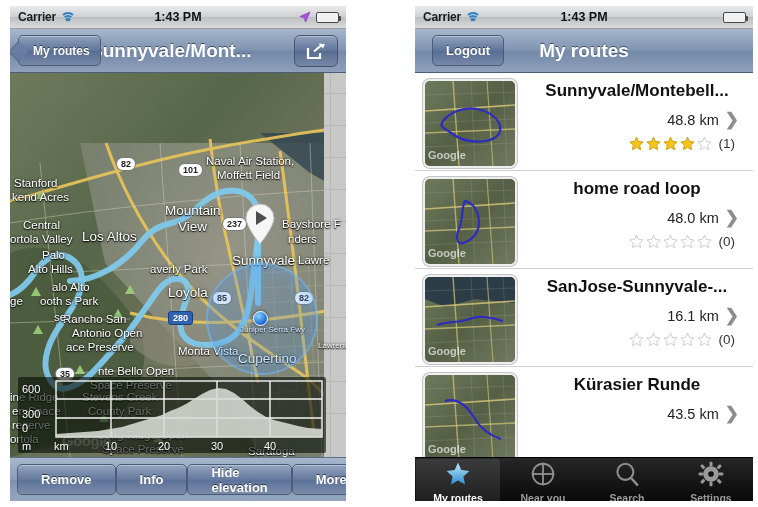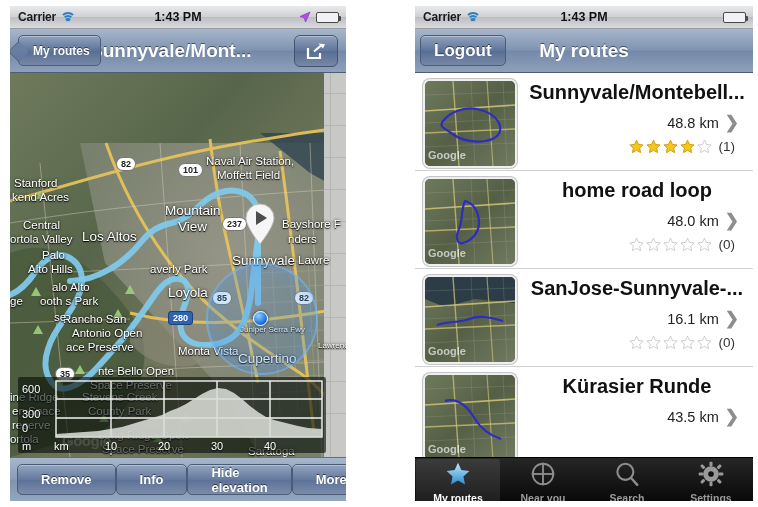--- a/index.html
+++ b/index.html
@@ -36,23 +36,23 @@
   .navtitle{position:absolute;left:0;right:0;text-align:center;font-size:19px;font-weight:bold;color:#fff;
     text-shadow:0 -1px 0 rgba(0,0,0,.5);pointer-events:none;}
   .navtitleL{left:80px;right:62px;text-align:left;}
   .backbtn{position:relative;margin-left:8px;height:29px;display:flex;align-items:center;padding:0 10px 0 14px;
     background:linear-gradient(to bottom,#8fa1bb,#5f759a 50%,#566d94 51%,#7788a6);
     border:1px solid #4b5c77;border-radius:5px;color:#fff;font-size:12px;font-weight:bold;
     text-shadow:0 -1px 0 rgba(0,0,0,.55);box-shadow:inset 0 1px 0 rgba(255,255,255,.35);z-index:3;}
   .backbtn:before{content:"";position:absolute;left:-8px;top:50%;margin-top:-7px;width:14px;height:14px;
     background:linear-gradient(135deg,#6b81a4,#64799f);border-left:1px solid #4b5c77;border-bottom:1px solid #4b5c77;
     transform:rotate(45deg);border-radius:2px;z-index:-1;}
-  .plainbtn{height:29px;display:flex;align-items:center;padding:0 13px;margin-left:5px;
+  .plainbtn{height:29px;display:flex;align-items:center;padding:0 13px;margin-left:17px;
     background:linear-gradient(to bottom,#8fa1bb,#5f759a 50%,#566d94 51%,#7788a6);
-    border:1px solid #4b5c77;border-radius:5px;color:#fff;font-size:17px;font-weight:bold;
+    border:1px solid #4b5c77;border-radius:5px;color:#fff;font-size:13px;font-weight:bold;
     text-shadow:0 -1px 0 rgba(0,0,0,.55);box-shadow:inset 0 1px 0 rgba(255,255,255,.35);z-index:3;}
   .sharebtn{margin-left:auto;margin-right:8px;height:30px;width:42px;display:flex;align-items:center;justify-content:center;
     background:linear-gradient(to bottom,#8fa1bb,#5f759a 50%,#566d94 51%,#7788a6);
     border:1px solid #44546e;border-radius:6px;box-shadow:inset 0 1px 0 rgba(255,255,255,.35);z-index:3;}
 
   
   .mapwrap{position:relative;width:336px;height:384px;background:#c9c9c5;overflow:hidden;}
   .mapsvg{position:absolute;left:0;top:0;}
   .greygrid{position:absolute;right:0;top:0;width:22px;height:100%;background:#c8c8c6;}
   .greygrid .hl{position:absolute;left:0;right:0;height:1px;background:#b6b6b3;}
@@ -82,21 +82,21 @@
   .tbtn{height:29px;display:flex;align-items:center;padding:0 23px;
     background:linear-gradient(to bottom,#93a5bf,#64799d 50%,#5b7198 51%,#7b8caa);
     border:1px solid #4b5c77;border-radius:5px;color:#fff;font-size:13px;font-weight:bold;
     text-shadow:0 -1px 0 rgba(0,0,0,.55);box-shadow:inset 0 1px 0 rgba(255,255,255,.32);}
 
   
   .listwrap{height:384px;background:#fff;overflow:hidden;}
   .row{display:flex;align-items:flex-start;padding:6px 8px 6px 8px;border-bottom:1px solid #cfcfcf;box-sizing:border-box;height:98px;}
   .thumb{width:90px;height:85px;border:2px solid #efefef;border-radius:7px;overflow:hidden;flex:0 0 auto;box-shadow:0 0 0 1px #c4c4c4;background:#5e6a4e;position:relative;}
   .rowbody{flex:1;padding-left:12px;display:flex;flex-direction:column;align-items:flex-end;justify-content:flex-start;padding-top:2px;}
-  .rtitle{width:100%;text-align:center;font-size:20px;font-weight:bold;color:#111;white-space:nowrap;overflow:hidden;text-overflow:ellipsis;}
+  .rtitle{width:100%;text-align:center;font-size:17px;font-weight:bold;color:#111;white-space:nowrap;overflow:hidden;text-overflow:ellipsis;}
   .rdist{display:flex;align-items:center;gap:6px;margin-top:10px;font-size:14.5px;color:#222;padding-right:6px;}
   .chev{color:#8d8d8d;font-size:17px;font-weight:bold;line-height:1;}
   .rstars{display:flex;align-items:center;gap:2px;margin-top:8px;padding-right:10px;}
   .rcount{font-size:13.5px;color:#333;margin-left:5px;}
 
   
   .tabbar{height:49px;background:linear-gradient(to bottom,#262626,#050505);display:flex;border-top:1px solid #000;}
   .tab{flex:1;display:flex;flex-direction:column;align-items:center;justify-content:center;gap:1px;}
   .tab .tlabel{font-size:10.5px;font-weight:bold;color:#9a9a9a;}
   .tab.sel{background:linear-gradient(to bottom,#3b3b3b,#1c1c1c);border-radius:3px;margin:1px;}

